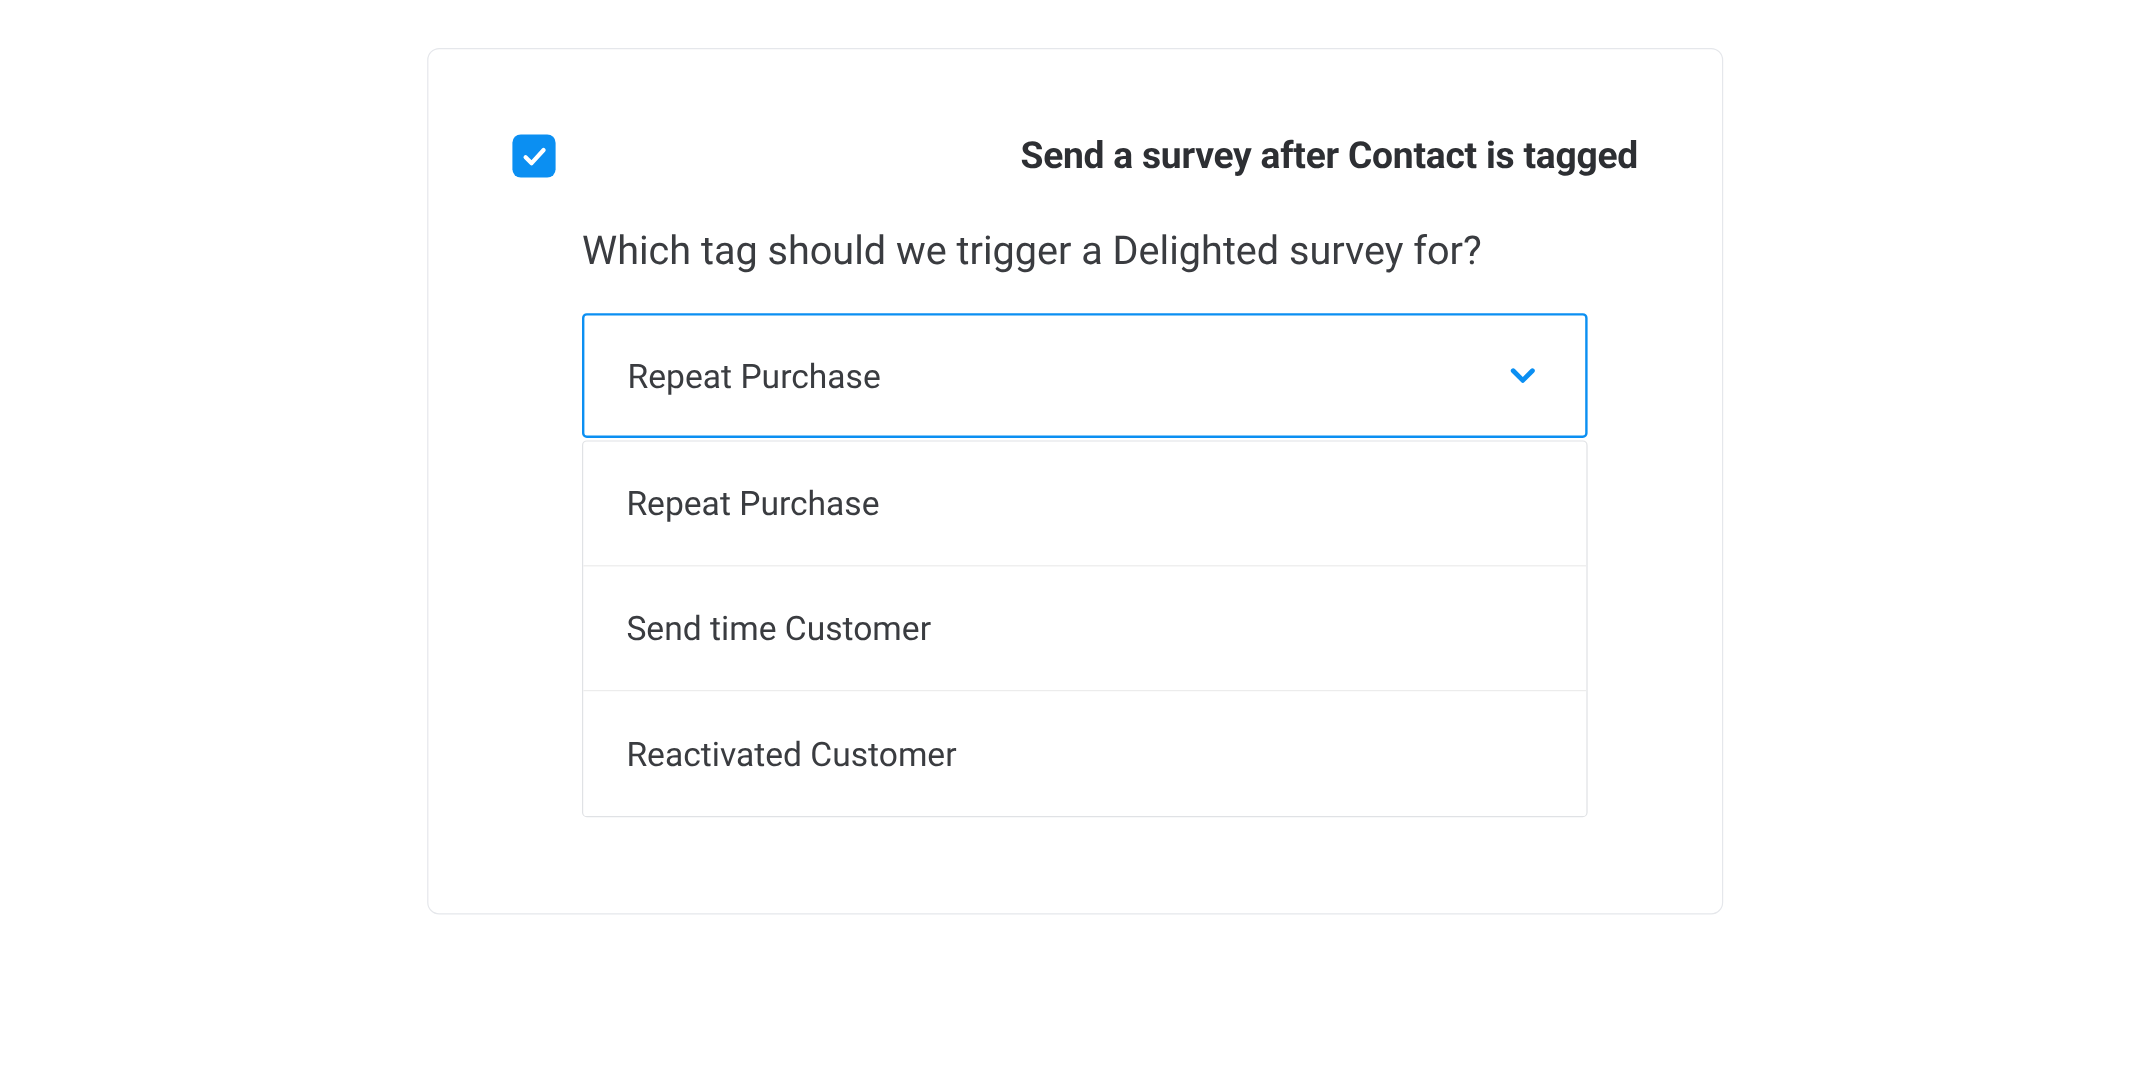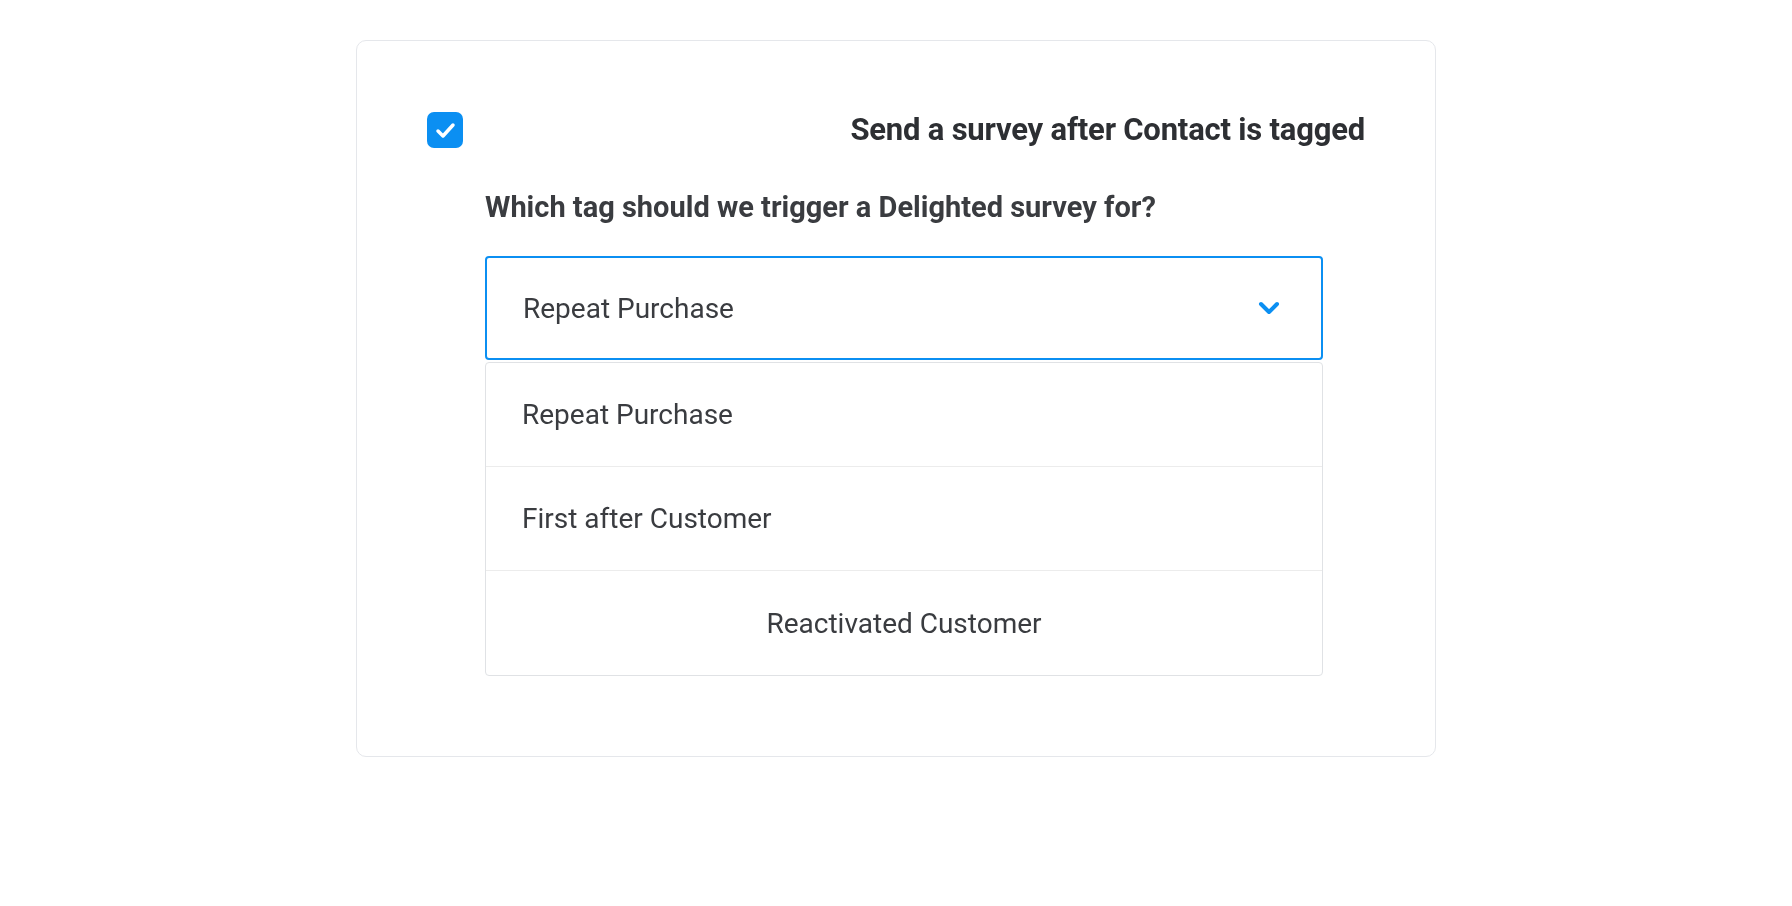--- a/index.html
+++ b/index.html
@@ -54,22 +54,22 @@
     .header-label {
       font-size: 31px;
       font-weight: 700;
       color: #2d2f33;
       letter-spacing: -0.2px;
     }
     .indent-block {
       padding-left: 58px;
     }
     .question-label {
-      font-size: 29px;
-      font-weight: 700;
+      font-size: 33px;
+      font-weight: 400;
       color: #3a3c40;
       margin-bottom: 32px;
     }
     .dropdown {
       width: 838px;
       position: relative;
     }
     .dropdown-button {
       width: 100%;
       height: 104px;
@@ -107,21 +107,20 @@
       display: flex;
       align-items: center;
       padding: 0 36px;
       font-size: 28px;
       color: #3a3c40;
       border-bottom: 1px solid #ececec;
       cursor: pointer;
     }
     .dropdown-option:last-child {
       border-bottom: none;
-      justify-content: center;
     }
   </style>
 </head>
 <body>
 
 <div class="card">
   <div class="header-row">
     <div class="checkbox">
       <svg viewBox="0 0 24 24">
         <polyline points="5 13 10 18 20 7"></polyline>
@@ -139,21 +138,21 @@
         <svg class="chevron" viewBox="0 0 24 24">
           <polyline points="6 9 12 15 18 9"></polyline>
         </svg>
       </div>
 
       <div class="dropdown-list">
         <div class="dropdown-option">
           <span>Repeat Purchase</span>
         </div>
         <div class="dropdown-option">
-          <span>First after Customer</span>
+          <span>Send time Customer</span>
         </div>
         <div class="dropdown-option">
           <span>Reactivated Customer</span>
         </div>
       </div>
     </div>
   </div>
 </div>
 
 </body></html>

